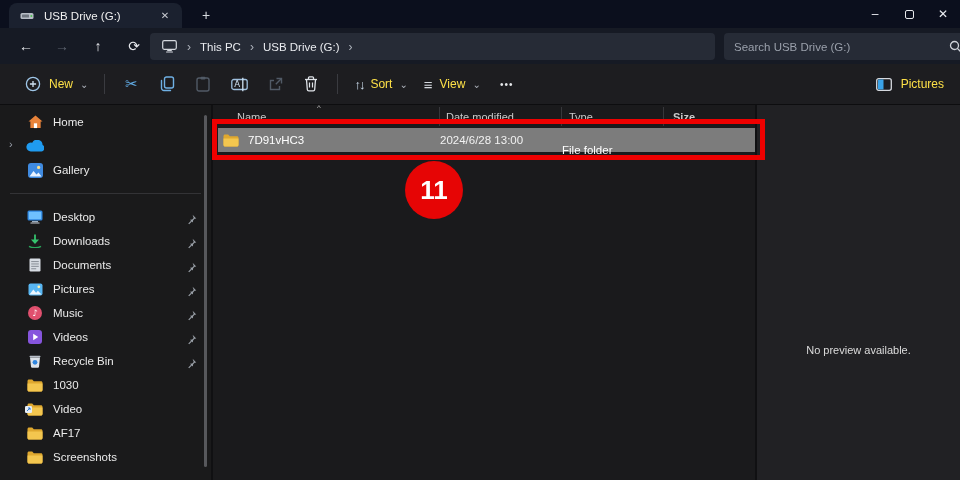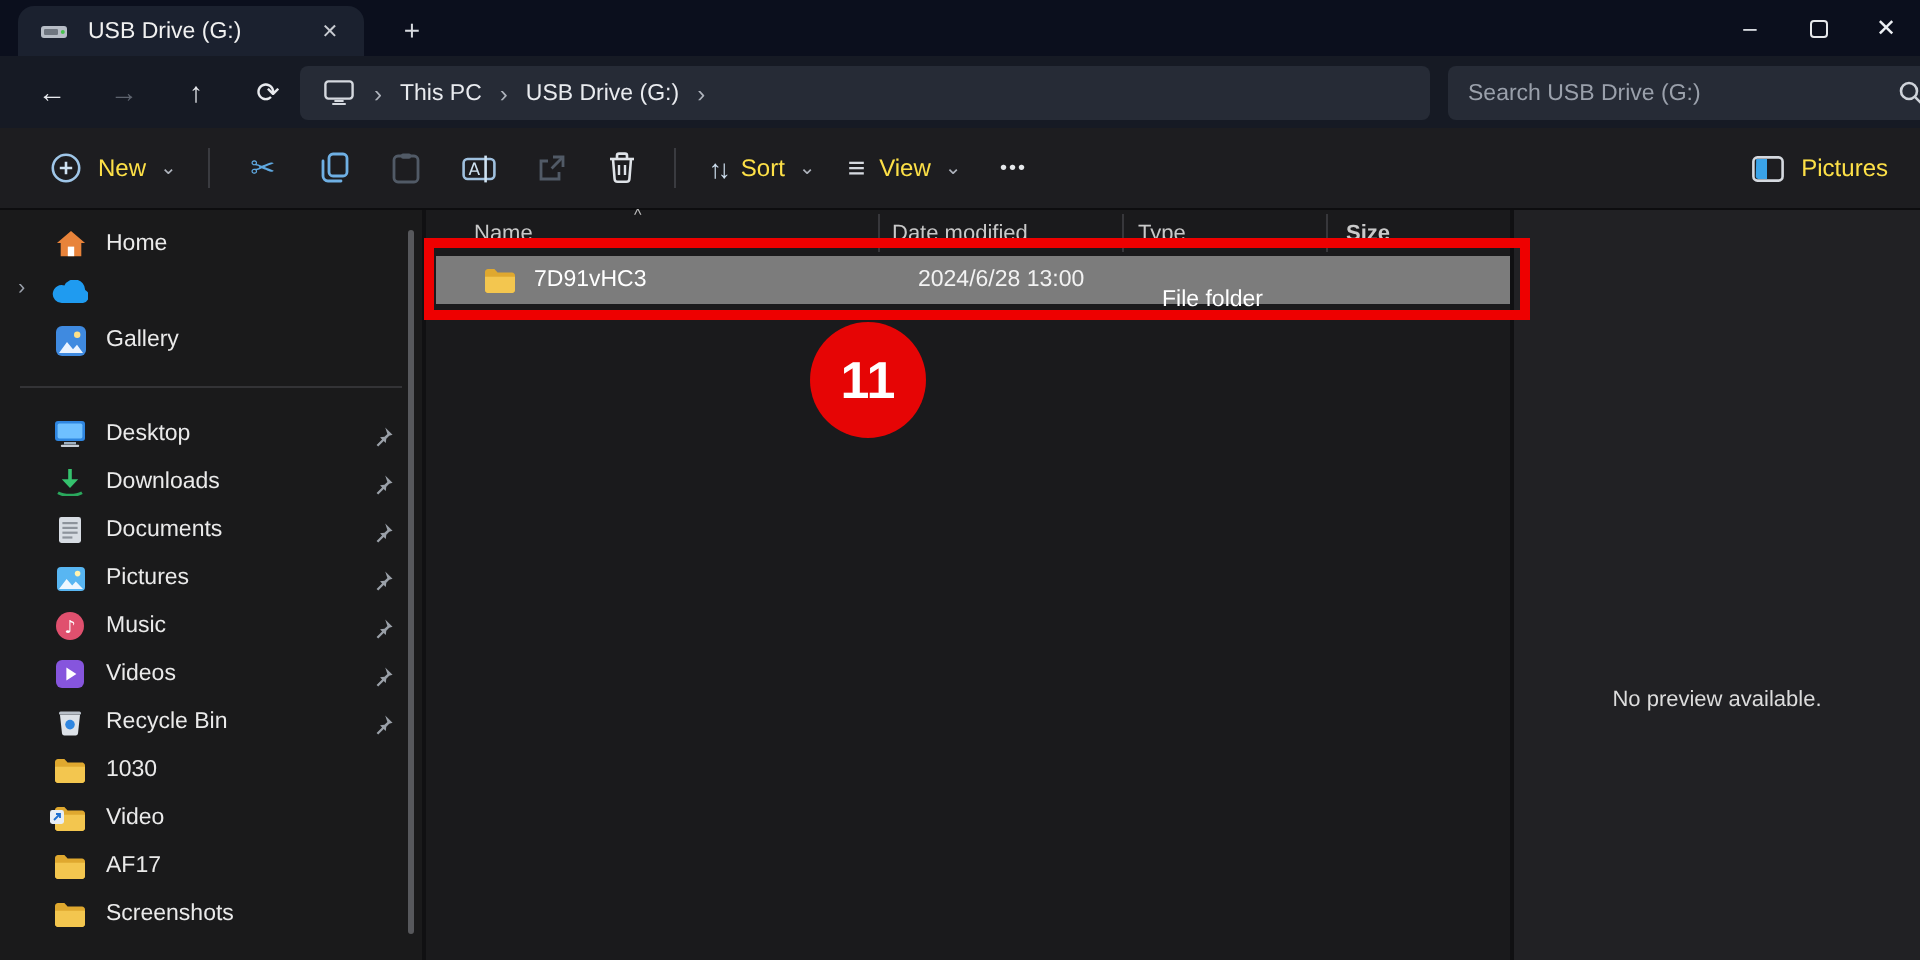--- a/index.html
+++ b/index.html
@@ -66,21 +66,21 @@
   .cols { display:flex; height:19px; margin-top:2px; font-size:11px; color:#c9c9c9; }
   .colcell { display:flex; align-items:center; border-right:1px solid #37373b; position:relative; }
   .colcell.last { border-right:none;font-weight:bold; }
   .col-name { width:227px; padding-left:24px; }
   .col-date { width:122px; padding-left:6px; }
   .col-type { width:102px; padding-left:7px; }
   .col-size { width:91px; padding-left:9px; }
   .sort-ind { position:absolute; left:104px; top:-4px; font-size:8px; color:#bdbdbd; }
 
   .file-row { position:absolute; left:5px; top:23px; width:551px; height:24px; background:#7c7c7c;
-    display:flex; align-items:center; font-size:11.5px; color:#ffffff;padding-left:19px; }
+    display:flex; align-items:center; font-size:11.5px; color:#ffffff; }
   .cell-name { width:222px; display:flex; align-items:center; padding-left:4px; gap:8px; }
   .cell-date { width:122px; color:#f2f2f2; }
   .cell-type { width:102px;margin-top:20px; }
   .cell-size { flex:1; }
 
   .previewpane { position:absolute; left:757px; top:105px; width:203px; height:375px; background:#212124; }
   .preview-msg { position:absolute; top:239px; width:100%; text-align:center; font-size:11px; color:#dcdcdc; }
 
   
   .anno-rect { position:absolute; left:212px; top:119px; width:553px; height:41px;

